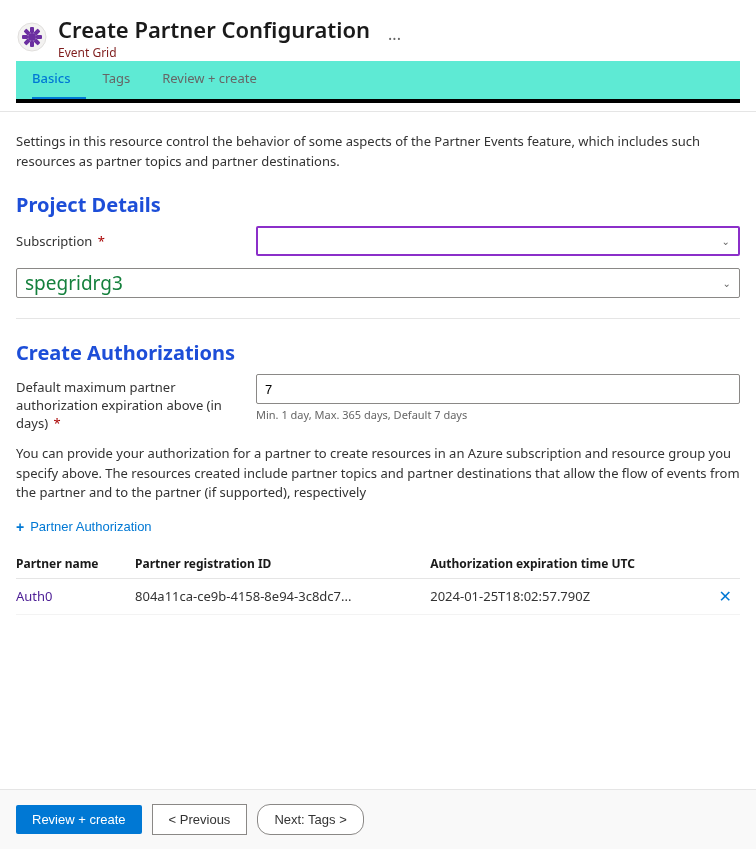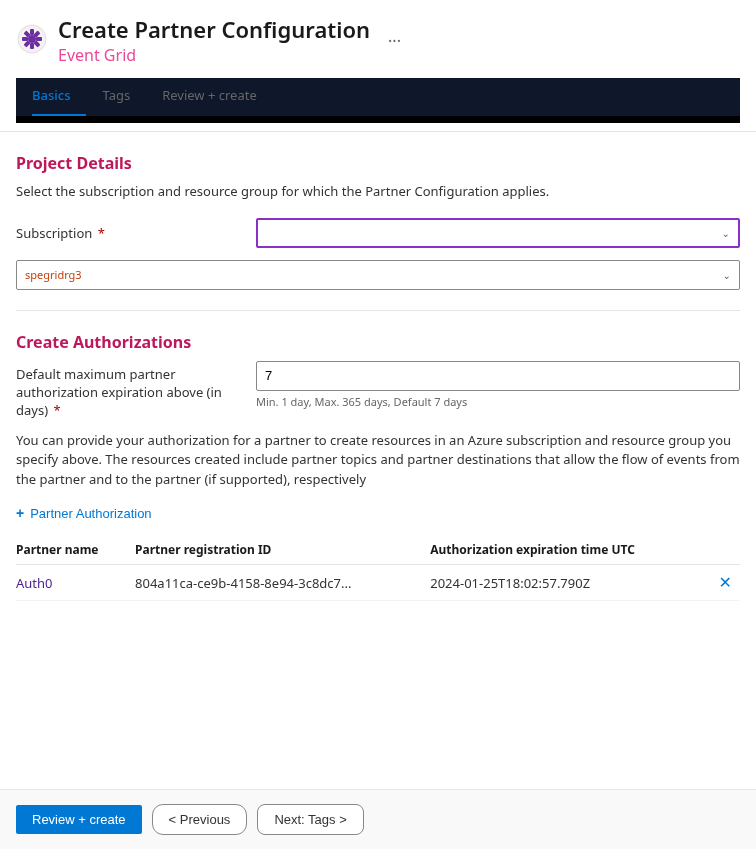--- a/index.html
+++ b/index.html
@@ -31,39 +31,39 @@
       gap: 10px;
     }
     .header-title-block {}
     .header-title {
       font-size: 22px;
       font-weight: 600;
       color: #1a1a1a;
       line-height: 1.2;
     }
     .header-subtitle {
-      font-size: 16px;
-      color: #ec4899;
+      font-size: 12px;
+      color: #7f1d1d;
       margin-top: 2px;
     }
     .header-more {
       margin-left: 8px;
       color: #666;
       font-size: 16px;
       cursor: pointer;
     }
 
     
     .tabs {
       display: flex;
       gap: 0;
       padding: 0 16px;
-      border-bottom: 7px solid #000000;
-      margin-top: 12px;
-      background: #0f172a;
+      border-bottom: 4px solid #000000;
+      margin-top: 0;
+      background: #5eead4;
     }
     .tab {
       padding: 8px 16px 10px 0;
       margin-right: 16px;
       cursor: pointer;
       font-size: 13px;
       color: #666;
       border-bottom: 2px solid transparent;
       white-space: nowrap;
     }
@@ -81,23 +81,23 @@
     }
 
     .description-text {
       font-size: 13px;
       color: #333;
       line-height: 1.5;
       margin-bottom: 20px;
     }
 
     .section-title {
-      font-size: 16px;
+      font-size: 20px;
       font-weight: 700;
-      color: #be185d;
+      color: #1d4ed8;
       margin-bottom: 8px;
     }
 
     .section-desc {
       font-size: 13px;
       color: #333;
       margin-bottom: 16px;
       line-height: 1.5;
     }
 
@@ -136,22 +136,22 @@
     }
     .dropdown.active-border {
       border-color: #8b2fc9;
       border-width: 2px;
     }
     .dropdown-chevron {
       color: #666;
       font-size: 10px;
     }
     .dropdown-value {
-      font-size: 11px;
-      color: #c2410c;
+      font-size: 19px;
+      color: #15803d;
     }
 
     .resource-group-row {
       display: flex;
       align-items: flex-start;
       margin-bottom: 12px;
     }
     .resource-group-indent {
       display: flex;
       align-items: center;
@@ -281,30 +281,30 @@
       cursor: pointer;
       border-radius: 2px;
     }
     .btn-secondary {
       background: #fff;
       color: #333;
       border: 1px solid #8a8886;
       padding: 7px 16px;
       font-size: 13px;
       cursor: pointer;
-      border-radius: 11px;
+      border-radius: 0;
     }
     .btn-outline {
       background: #fff;
       color: #333;
       border: 1px solid #8a8886;
       padding: 7px 16px;
       font-size: 13px;
       cursor: pointer;
-      border-radius: 8px;
+      border-radius: 13px;
     }
 
     
     .gear-svg {
       width: 32px;
       height: 32px;
     }
   </style>
 </head>
 <body>
@@ -341,24 +341,26 @@
 
     <div class="tabs">
       <div class="tab active">Basics</div>
       <div class="tab">Tags</div>
       <div class="tab">Review + create</div>
     </div>
   </div>
 
   <div class="main-content">
 
+    <p class="description-text">
+      <span>Settings in this resource control the behavior of some aspects of the Partner Events feature, which includes such resources as partner topics and partner destinations.</span>
+    </p>
 
     <div>
       <div class="section-title">Project Details</div>
-      <p class="section-desc">Select the subscription and resource group for which the Partner Configuration applies.</p>
 
       <div class="form-group">
         <div class="form-label">
           <span>Subscription</span>
           <span class="required">*</span>
         </div>
         <div class="form-control-wrap">
           <div class="dropdown active-border">
             <span class="dropdown-value"></span>
             <span class="dropdown-chevron">⌄</span>

